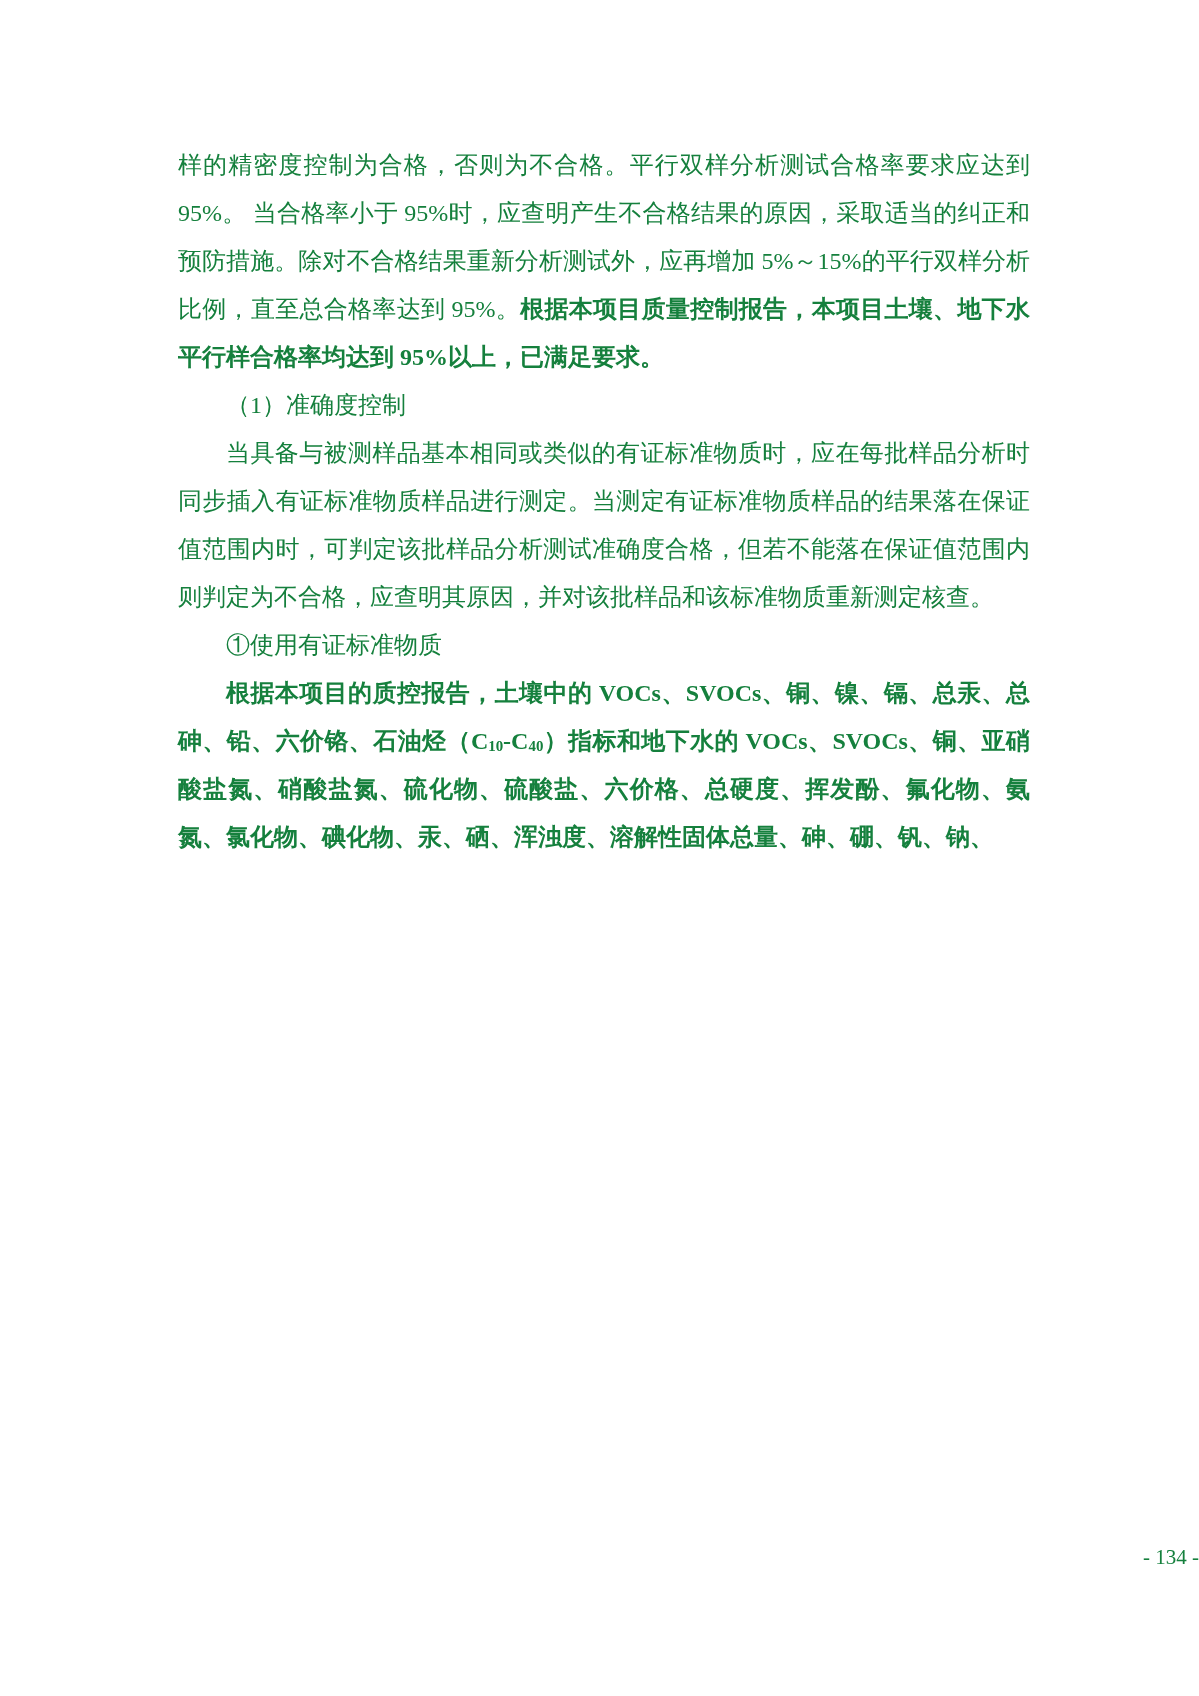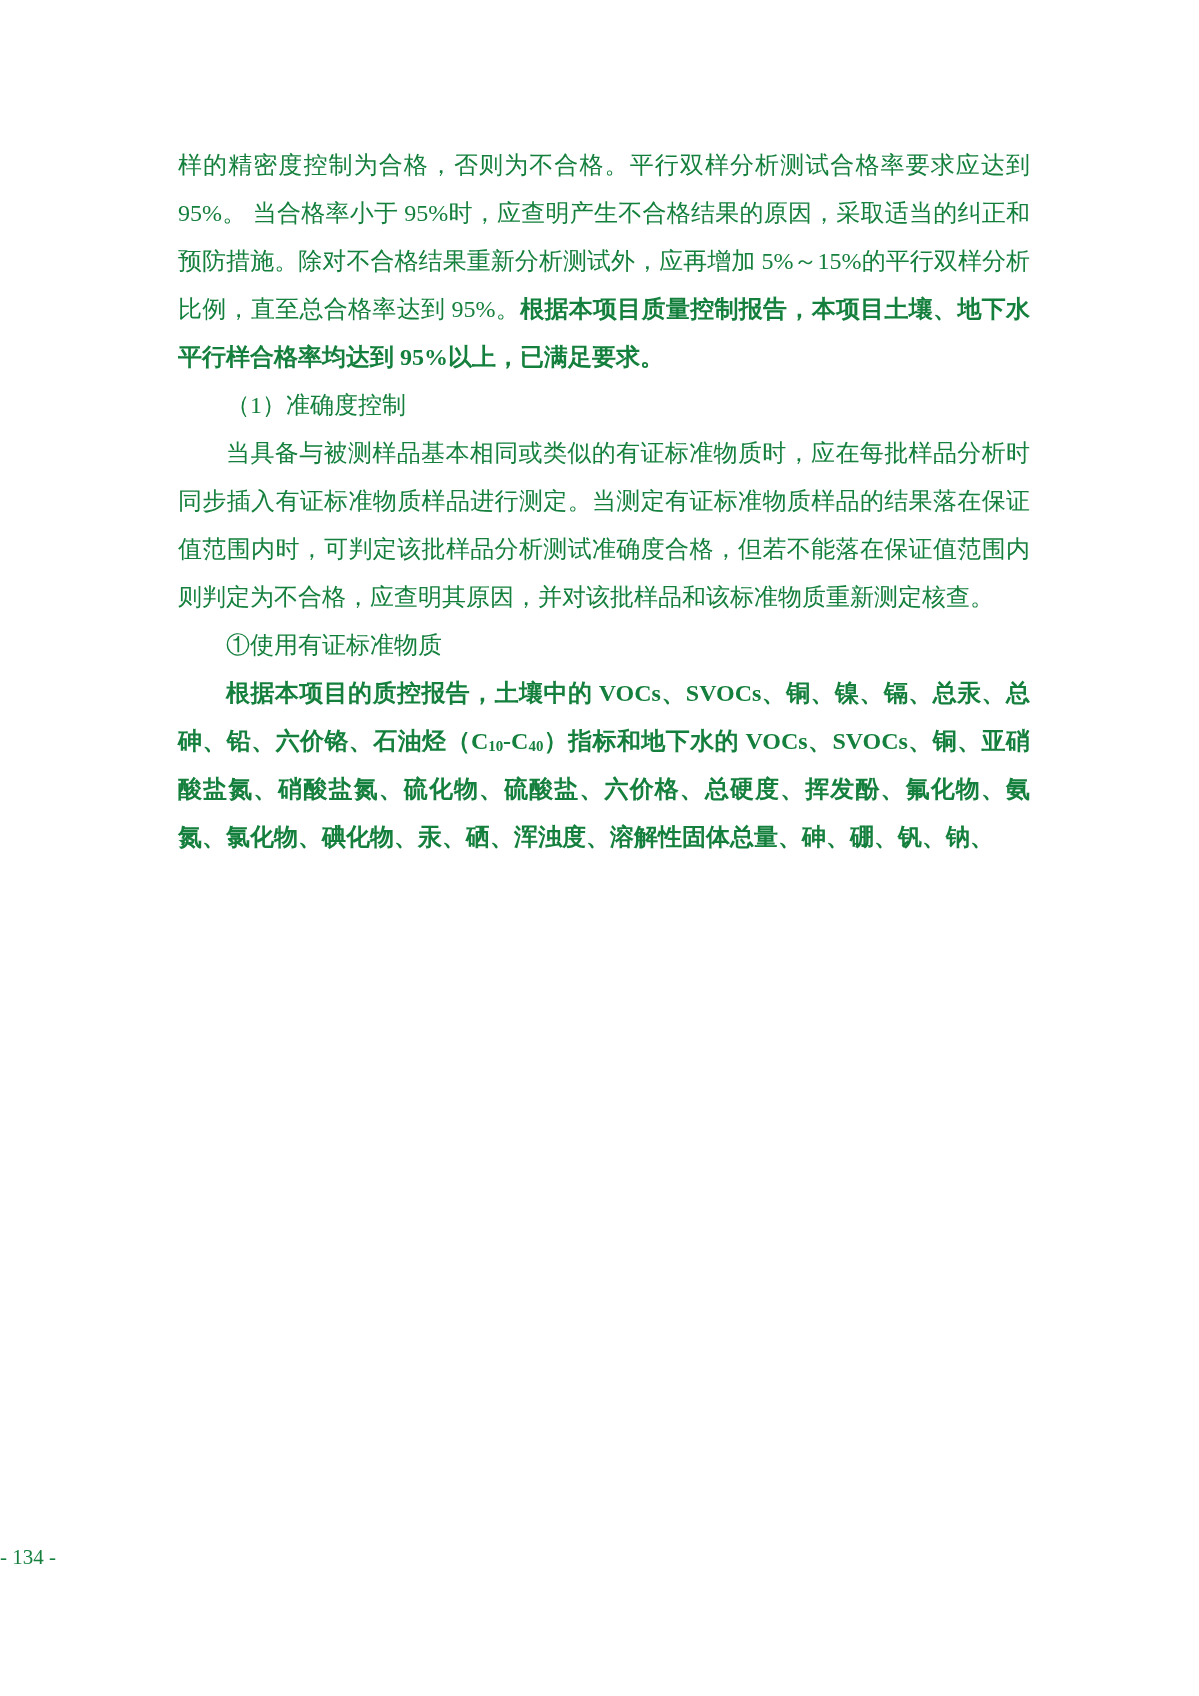--- a/index.html
+++ b/index.html
@@ -30,21 +30,21 @@
     vertical-align: baseline;
     position: relative;
     top: 0.12em;
     line-height: 0;
   }
   .footer {
     position: absolute;
     top: 1542px;
     left: 0;
     width: 100%;
-    text-align: left;
+    text-align: right;
     font-size: 21px;
     line-height: 30px;
   }
 </style>
 </head>
 <body>
 
 <div class="page">
   <div class="content">
       <p class="para"><span>样的精密度控制为合格，否则为不合格。平行双样分析测试合格率要求应达到 95%。 当合格率小于 95%时，应查明产生不合格结果的原因，采取适当的纠正和预防措施。除对不合格结果重新分析测试外，应再增加 5%～15%的平行双样分析比例，直至总合格率达到 95%。</span><span class="bold">根据本项目质量控制报告，本项目土壤、地下水平行样合格率均达到 95%以上，已满足要求。</span></p>

